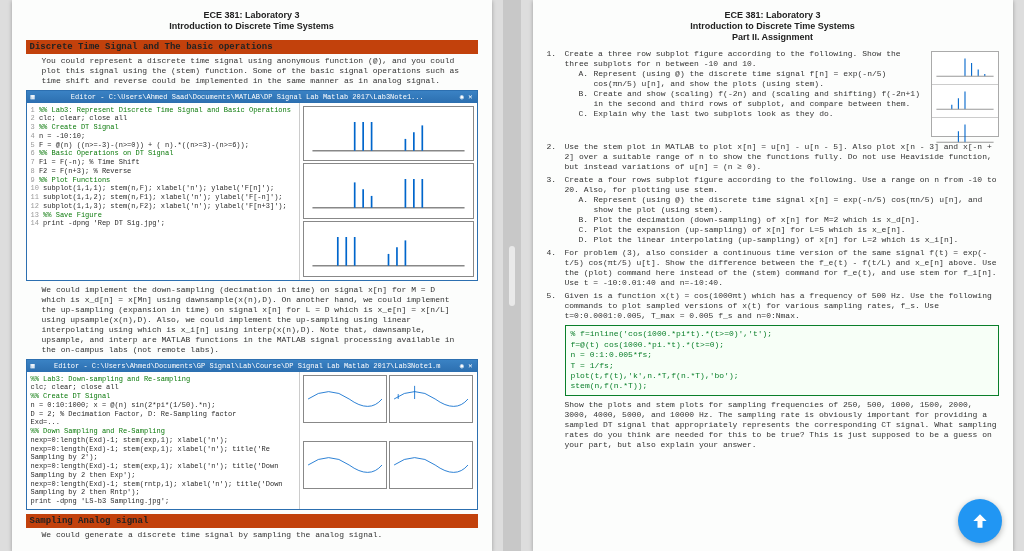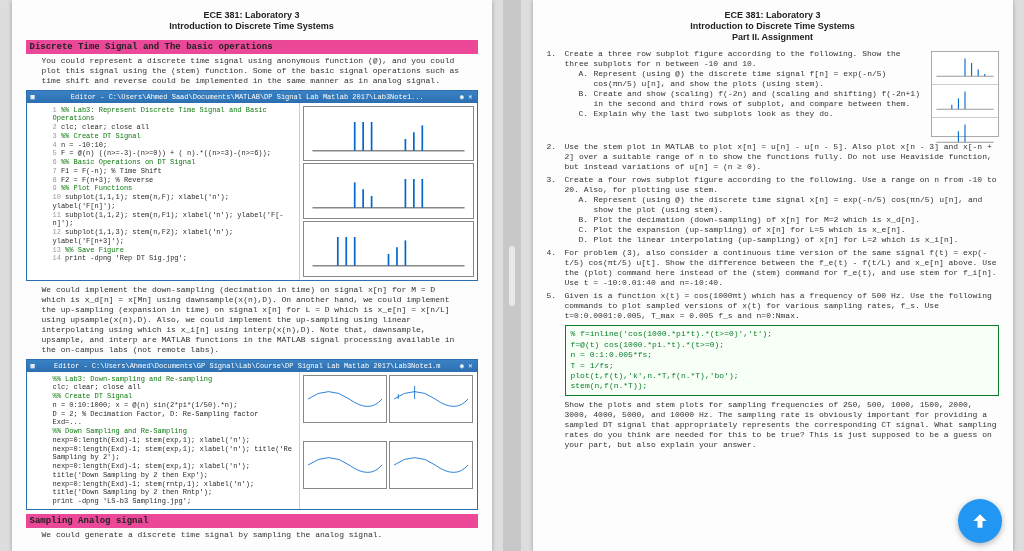--- a/index.html
+++ b/index.html
@@ -3,27 +3,27 @@
 <meta charset="utf-8">
 <style>
   html,body{margin:0;padding:0;background:#eee;font-family:Arial,sans-serif;font-size:9px;color:#222;}
   .viewport{width:1024px;height:551px;position:relative;display:flex;background:#ddd;}
   .page-wrap{flex:1;padding:0 8px;display:flex;justify-content:center;}
   .page{background:#fcfdfc;width:100%;max-width:480px;box-shadow:0 1px 4px rgba(0,0,0,.3);padding:0 14px 10px;box-sizing:border-box;position:relative;}
   .divider{width:18px;background:#c8c8c8;display:flex;align-items:center;justify-content:center;}
   .div-inner{width:6px;height:60px;background:#e9e9e9;border-radius:3px;}
   .head-block{text-align:center;padding:2px 0 4px;margin-top:8px;}
   .head-line{font-weight:bold;font-size:9px;line-height:1.2;}
-  .section-bar{background:#ec4899;font-weight:bold;font-size:9px;padding:2px 4px;margin:4px 0 2px;font-family:"Courier New",monospace;}
+  .section-bar{background:#c2410c;font-weight:bold;font-size:9px;padding:2px 4px;margin:4px 0 2px;font-family:"Courier New",monospace;}
   .body-text{font-family:"Courier New",monospace;font-size:8px;line-height:1.25;color:#333;}
   .body-text p{margin:2px 16px;}
   .code-window{border:1px solid #2c6fb0;background:#fff;margin:4px 0;font-family:"Courier New",monospace;}
   .code-title{background:linear-gradient(#3a82c4,#2c6fb0);color:#fff;font-size:7px;padding:2px 4px;display:flex;justify-content:space-between;align-items:center;}
   .code-row{display:flex;}
-  .code-col{flex:1;margin-left:22px;}
+  .code-col{flex:1;}
   .code-area{padding:3px 4px;font-size:7px;line-height:1.25;color:#2a2a2a;min-height:60px;}
   .code-area .cm{color:#0b7a0b;}
   .plot-col{flex:0 0 38%;border-left:1px solid #ccc;padding:3px;display:flex;flex-direction:column;gap:2px;}
   .mini-plot{flex:1;border:1px solid #888;background:#fff;position:relative;min-height:28px;}
   .mini-plot svg{width:100%;height:100%;}
   .num-item{display:flex;gap:4px;margin:3px 0;}
   .num-item .n{flex:0 0 14px;}
   .sub-item{margin-left:14px;display:flex;gap:3px;}
   .sub-item .lbl{flex:0 0 12px;}
   .right-plot-box{border:1px solid #aaa;background:#fff;float:right;width:66px;height:84px;margin:2px 0 2px 4px;display:flex;flex-direction:column;}

